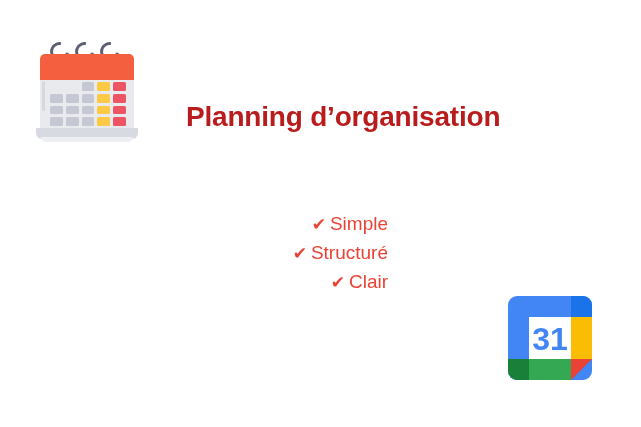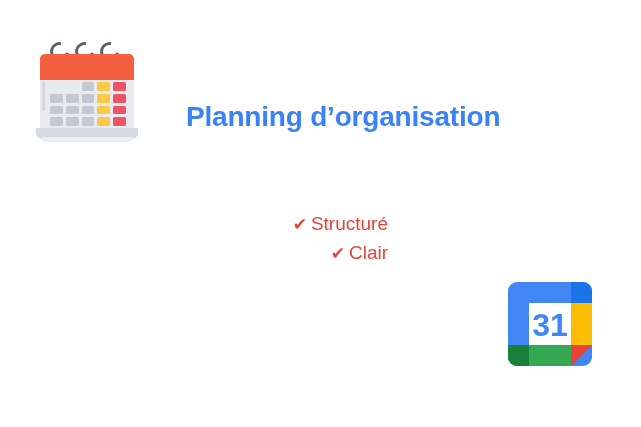--- a/index.html
+++ b/index.html
@@ -122,21 +122,21 @@
     border-radius: 0 0 5px 5px;
   }
 
   
   .title {
     position: absolute;
     left: 186px;
     top: 101px;
     font-size: 28px;
     font-weight: bold;
-    color: #3b82f6;
+    color: #b91c1c;
     letter-spacing: -0.2px;
     white-space: nowrap;
   }
 
   
   .bullet-list {
     position: absolute;
     left: 180px;
     top: 210px;
     width: 208px;
@@ -150,21 +150,21 @@
   }
   .bullet-check {
     font-size: 17px;
     margin-right: 4px;
   }
 
   
   .gcal-logo {
     position: absolute;
     left: 508px;
-    top: 282px;
+    top: 296px;
     width: 84px;
     height: 84px;
   }
   .gcal-logo svg { display: block; }
 </style>
 </head>
 <body>
 
 <div class="slide">
 
@@ -203,20 +203,23 @@
       <div class="cal-cell red"></div>
     </div>
     <div class="cal-base-top"></div>
     <div class="cal-base"></div>
     <div class="cal-shadow"></div>
   </div>
 
   <div class="title">Planning d’organisation</div>
 
   <div class="bullet-list">
+    <div class="bullet-item">
+      <span class="bullet-check">✔</span><span>Simple</span>
+    </div>
     <div class="bullet-item">
       <span class="bullet-check">✔</span><span>Structuré</span>
     </div>
     <div class="bullet-item">
       <span class="bullet-check">✔</span><span>Clair</span>
     </div>
   </div>
 
   <div class="gcal-logo">
     <svg width="84" height="84" viewBox="0 0 84 84" xmlns="http://www.w3.org/2000/svg">

